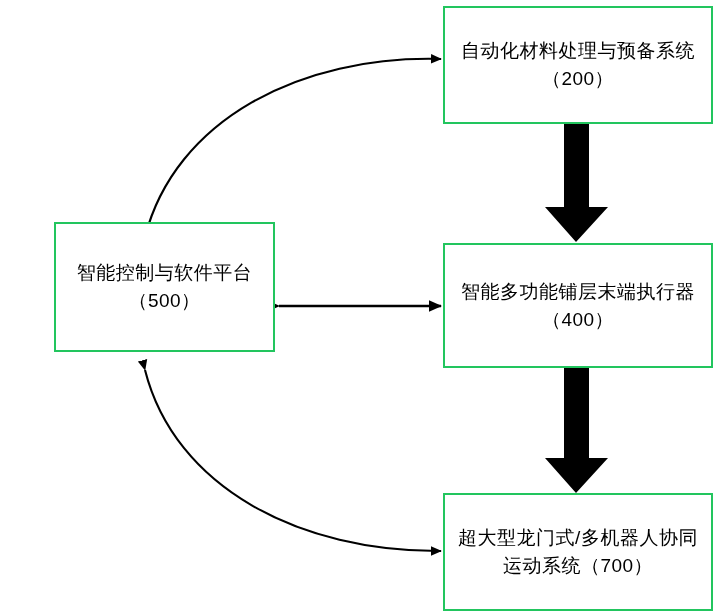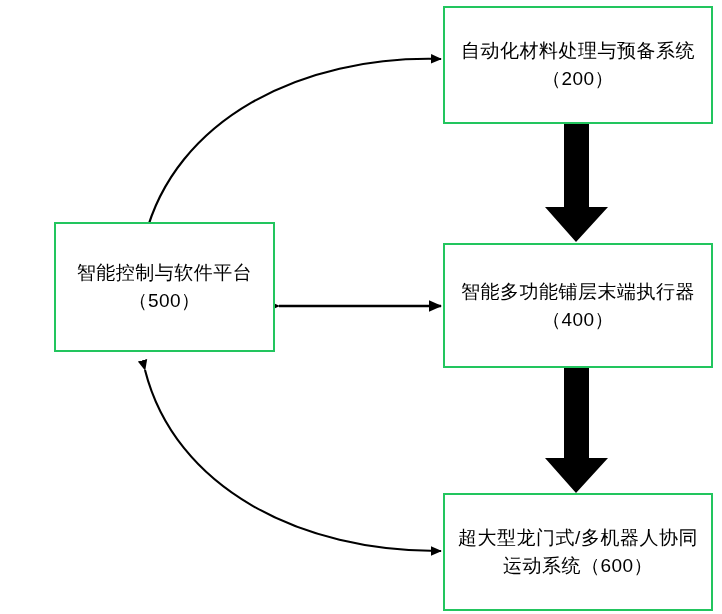--- a/index.html
+++ b/index.html
@@ -81,20 +81,20 @@
 （200）</div>
   </div>
 
   <div class="node-box" id="node-300">
     <div class="node-label">智能多功能铺层末端执行器
 （400）</div>
   </div>
 
   <div class="node-box" id="node-400">
     <div class="node-label">超大型龙门式/多机器人协同
-运动系统（600）</div>
+运动系统（700）</div>
   </div>
 
   <div class="node-box" id="node-500">
     <div class="node-label">智能控制与软件平台（500）</div>
   </div>
 
 </div>
 
 </body></html>

